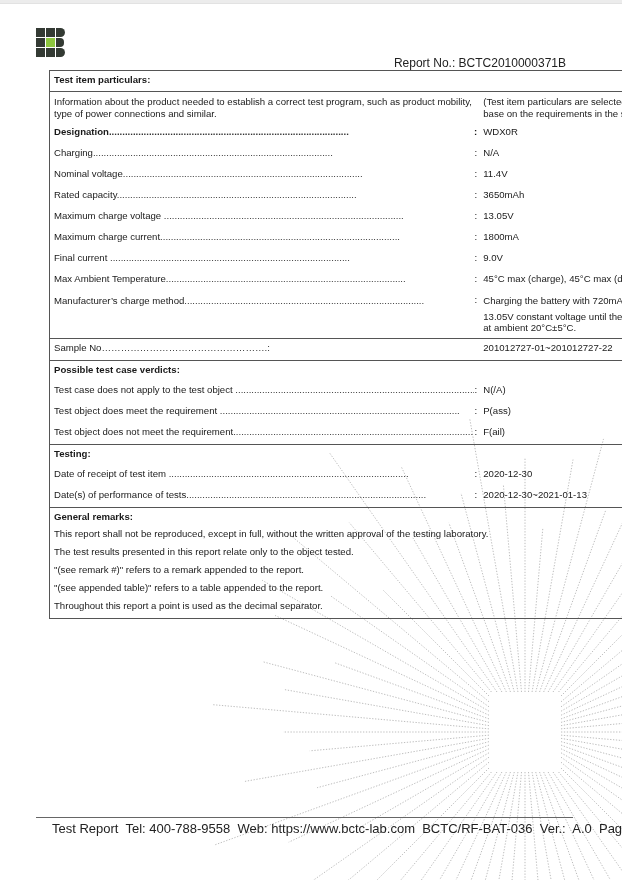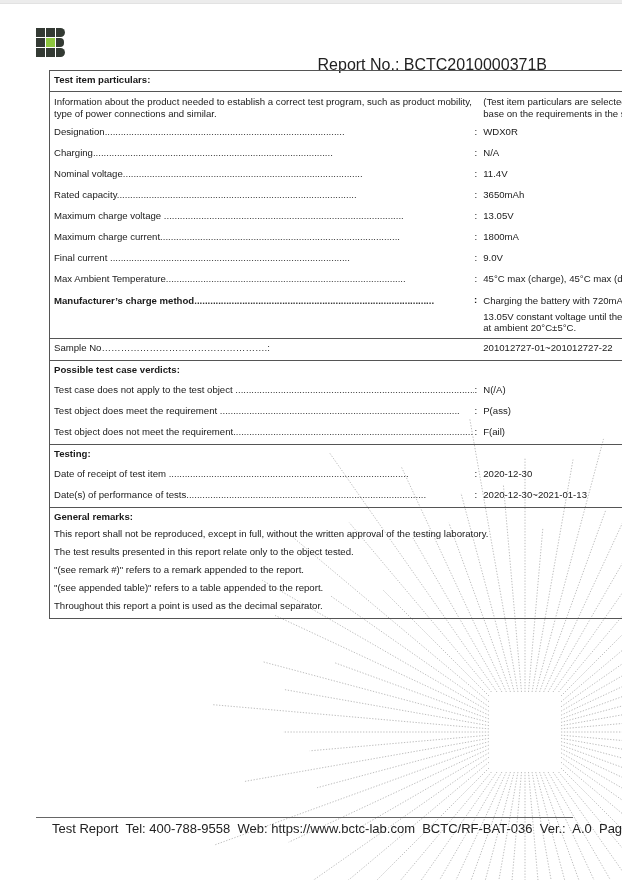--- a/index.html
+++ b/index.html
@@ -12,21 +12,21 @@
   .topband { position: absolute; left: 0; top: 0; width: 622px; height: 3px; background: #ececec; border-bottom: 1px solid #e2e2e2; }
   #watermark { position: absolute; left: 0; top: 0; width: 622px; height: 880px; pointer-events: none; }
 
   .logo { position: absolute; left: 36px; top: 28px; display: flex; align-items: center; }
   .logo-mark { position: relative; width: 30px; height: 30px; }
   .logo-mark .sq { position: absolute; width: 9px; height: 9px; background: #333a33; }
   .logo-mark .sq.g { background: #8dc63f; }
   .logo-mark .bump { position: absolute; left: 20px; width: 9px; height: 9px; background: #333a33; border-radius: 0 5px 5px 0; }
   .logo-text { margin-left: 16px; font-size: 34px; font-weight: bold; color: #8dc63f; letter-spacing: 2px; line-height: 30px; }
 
-  .report-no { position: absolute; right: 75px; top: 56px; font-size: 16px; color: #222; }
+  .report-no { position: absolute; right: 56px; top: 56px; font-size: 12px; color: #222; }
 
   table.main {
     position: absolute; left: 49px; top: 70px; width: 524px;
     border-collapse: collapse; font-size: 9.6px; line-height: 11.5px;
     border: 1.2px solid #555;
   }
   table.main td { padding: 0 4px; vertical-align: top; }
   tr.sec-head td { font-weight: bold; height: 17px; padding-top: 3px; border-top: 1.2px solid #555; }
   tr.sec-head.first td { border-top: none; }
   tr.sep td { border-top: 1.2px solid #555; margin-left: 41px; }
@@ -141,21 +141,21 @@
       <tr class="sec-head first">
     <td colspan="2">Test item particulars:</td>
   </tr>
   <tr class="row tall sep">
     <td class="lbl" style="white-space:normal">Information about the product needed to establish a correct test program, such as product mobility, type of power connections and similar.</td>
     <td class="val">(Test item particulars are selected by the TRF Originator base on the requirements in the standard)</td>
   </tr>
   </tbody>
     <tbody id="particulars-body">
       <tr class="row">
-        <td class="lbl" style="position: relative;"><span>Designation</span><span class="dots">..........................................................................................</span><span style="position: absolute; right: 2px; top: 3px; background: rgb(255, 255, 255); padding-left: 1px;">:</span></td>
+        <td class="lbl" style="position: relative; font-weight: bold;"><span>Designation</span><span class="dots">..........................................................................................</span><span style="position: absolute; right: 2px; top: 3px; background: rgb(255, 255, 255); padding-left: 1px;">:</span></td>
         <td class="val">WDX0R</td>
       </tr>
       <tr class="row">
         <td class="lbl" style="position: relative;"><span>Charging</span><span class="dots">..........................................................................................</span><span style="position: absolute; right: 2px; top: 3px; background: rgb(255, 255, 255); padding-left: 1px;">:</span></td>
         <td class="val">N/A</td>
       </tr>
       <tr class="row">
         <td class="lbl" style="position: relative;"><span>Nominal voltage</span><span class="dots">..........................................................................................</span><span style="position: absolute; right: 2px; top: 3px; background: rgb(255, 255, 255); padding-left: 1px;">:</span></td>
         <td class="val">11.4V</td>
       </tr>
@@ -173,21 +173,21 @@
       </tr>
       <tr class="row">
         <td class="lbl" style="position: relative;"><span>Final current </span><span class="dots">..........................................................................................</span><span style="position: absolute; right: 2px; top: 3px; background: rgb(255, 255, 255); padding-left: 1px;">:</span></td>
         <td class="val">9.0V</td>
       </tr>
       <tr class="row">
         <td class="lbl" style="position: relative;"><span>Max Ambient Temperature</span><span class="dots">..........................................................................................</span><span style="position: absolute; right: 2px; top: 3px; background: rgb(255, 255, 255); padding-left: 1px;">:</span></td>
         <td class="val">45°C max (charge), 45°C max (discharge)</td>
       </tr>
       <tr class="row tall">
-        <td class="lbl" style="position: relative; font-weight: bold;"><span>Manufacturer’s charge method</span><span class="dots">..........................................................................................</span><span style="position: absolute; right: 2px; top: 3px; background: rgb(255, 255, 255); padding-left: 1px;">:</span></td>
+        <td class="lbl" style="position: relative;"><span>Manufacturer’s charge method</span><span class="dots">..........................................................................................</span><span style="position: absolute; right: 2px; top: 3px; background: rgb(255, 255, 255); padding-left: 1px;">:</span></td>
         <td class="val">
           <div style="margin-bottom: 4px;">Charging the battery with 720mA constant current and</div>
           <div style="width: 250px;">13.05V constant voltage until the current reduces to 72mA at ambient 20°C±5°C.</div>
         </td>
       </tr>
     </tbody>
   <tbody>
       <tr class="row sep">
     <td class="lbl" style="position: relative;"><span>Sample No</span><span class="dots">…………………………………………….:</span></td>
     <td class="val">201012727-01~201012727-22</td>

